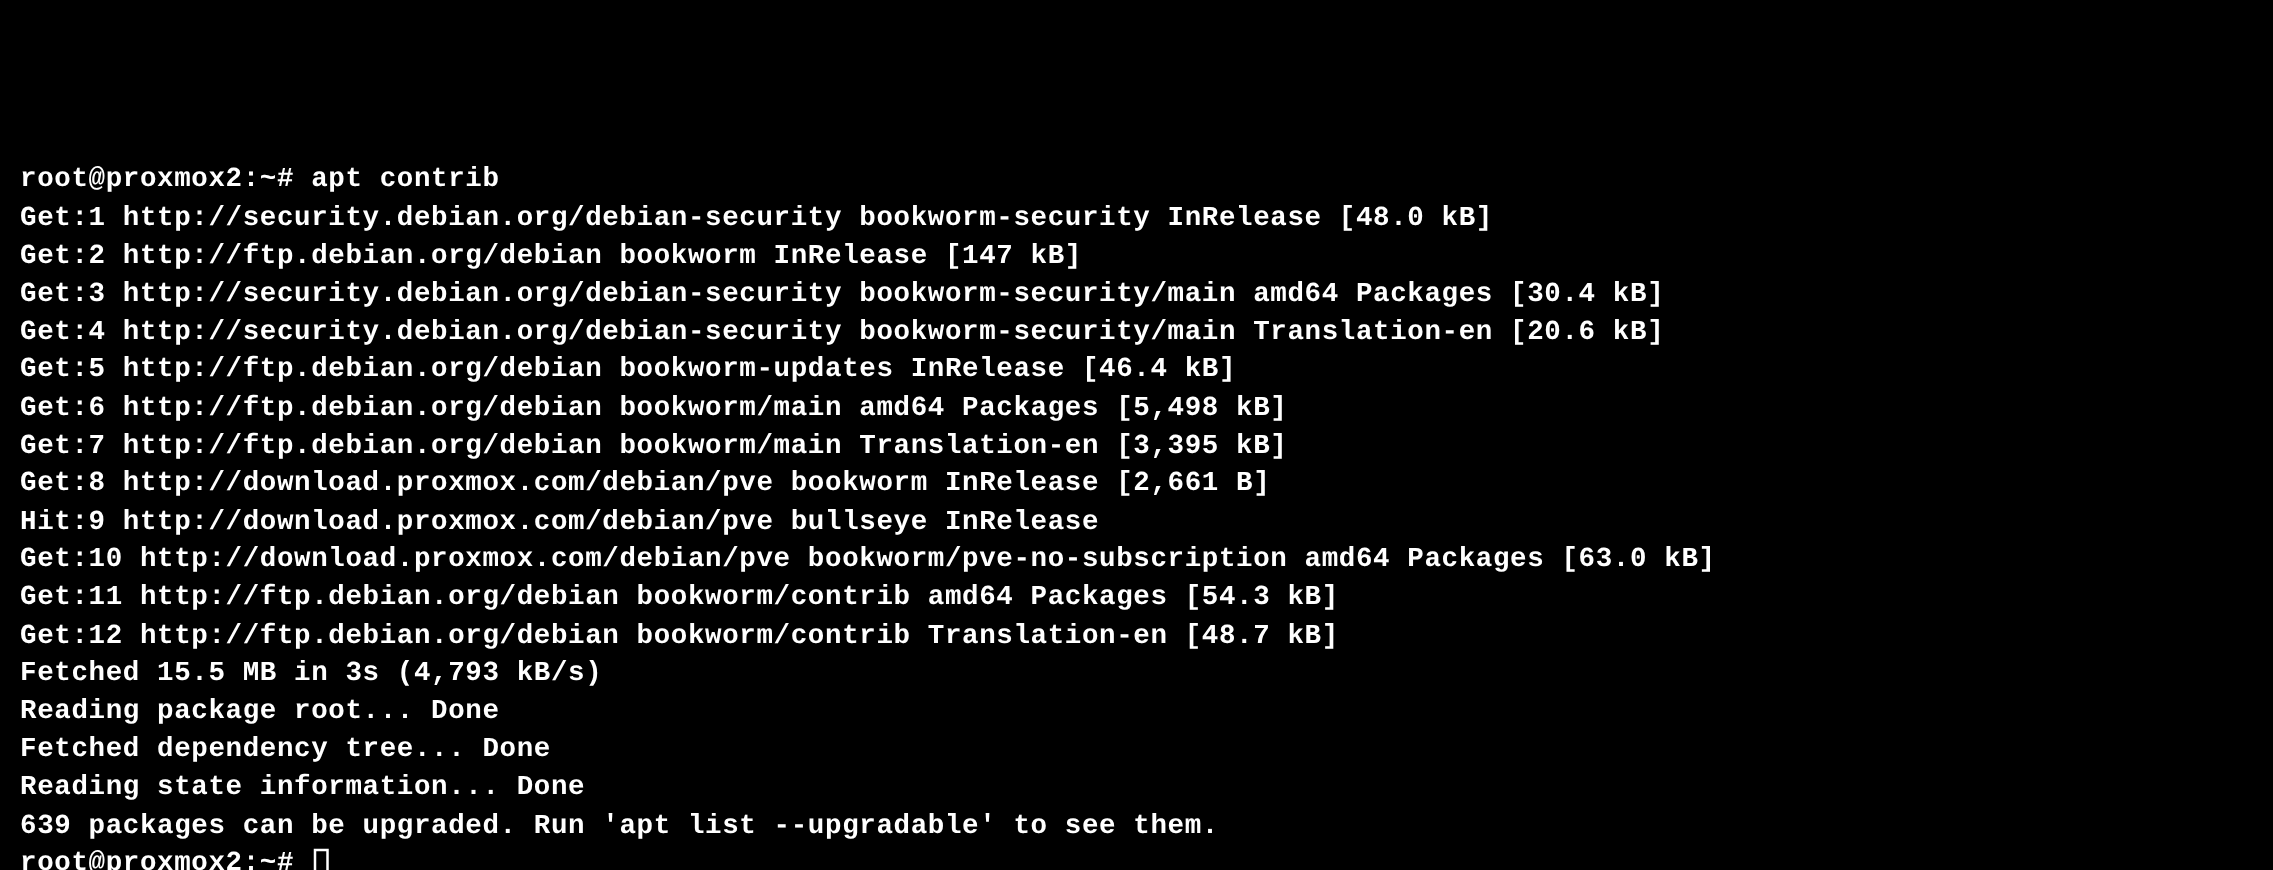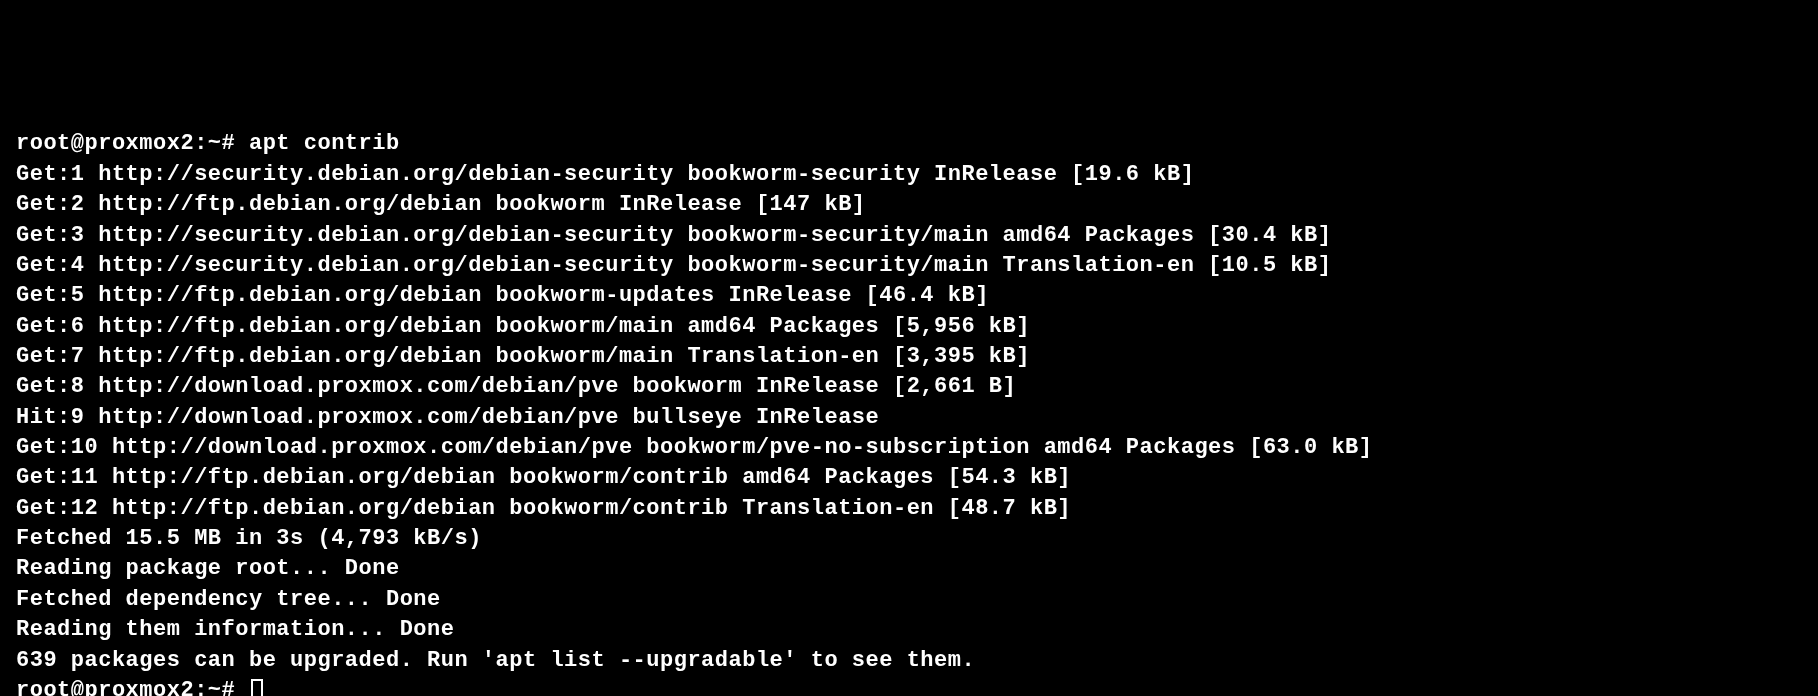--- a/index.html
+++ b/index.html
@@ -26,33 +26,33 @@
       margin-left: 2px;
       box-sizing: border-box;
     }
   </style>
 </head>
 <body>
 
 
 
 <div class="terminal"><span>root@proxmox2:~#</span> <span>apt contrib</span>
-<span>Get:1 http://security.debian.org/debian-security bookworm-security InRelease [19.6 kB]</span>
+<span>Get:1 http://security.debian.org/debian-security bookworm-security InRelease [48.0 kB]</span>
 <span>Get:2 http://ftp.debian.org/debian bookworm InRelease [147 kB]</span>
 <span>Get:3 http://security.debian.org/debian-security bookworm-security/main amd64 Packages [30.4 kB]</span>
-<span>Get:4 http://security.debian.org/debian-security bookworm-security/main Translation-en [10.5 kB]</span>
+<span>Get:4 http://security.debian.org/debian-security bookworm-security/main Translation-en [20.6 kB]</span>
 <span>Get:5 http://ftp.debian.org/debian bookworm-updates InRelease [46.4 kB]</span>
-<span>Get:6 http://ftp.debian.org/debian bookworm/main amd64 Packages [5,956 kB]</span>
+<span>Get:6 http://ftp.debian.org/debian bookworm/main amd64 Packages [5,498 kB]</span>
 <span>Get:7 http://ftp.debian.org/debian bookworm/main Translation-en [3,395 kB]</span>
 <span>Get:8 http://download.proxmox.com/debian/pve bookworm InRelease [2,661 B]</span>
 <span>Hit:9 http://download.proxmox.com/debian/pve bullseye InRelease</span>
 <span>Get:10 http://download.proxmox.com/debian/pve bookworm/pve-no-subscription amd64 Packages [63.0 kB]</span>
 <span>Get:11 http://ftp.debian.org/debian bookworm/contrib amd64 Packages [54.3 kB]</span>
 <span>Get:12 http://ftp.debian.org/debian bookworm/contrib Translation-en [48.7 kB]</span>
 <span>Fetched 15.5 MB in 3s (4,793 kB/s)</span>
 <span>Reading package root... Done</span>
 <span>Fetched dependency tree... Done</span>
-<span>Reading them information... Done</span>
+<span>Reading state information... Done</span>
 <span>639 packages can be upgraded. Run 'apt list --upgradable' to see them.</span>
 <span>root@proxmox2:~#</span> <span class="cursor"></span></div>
 
 
 
 
 </body></html>

